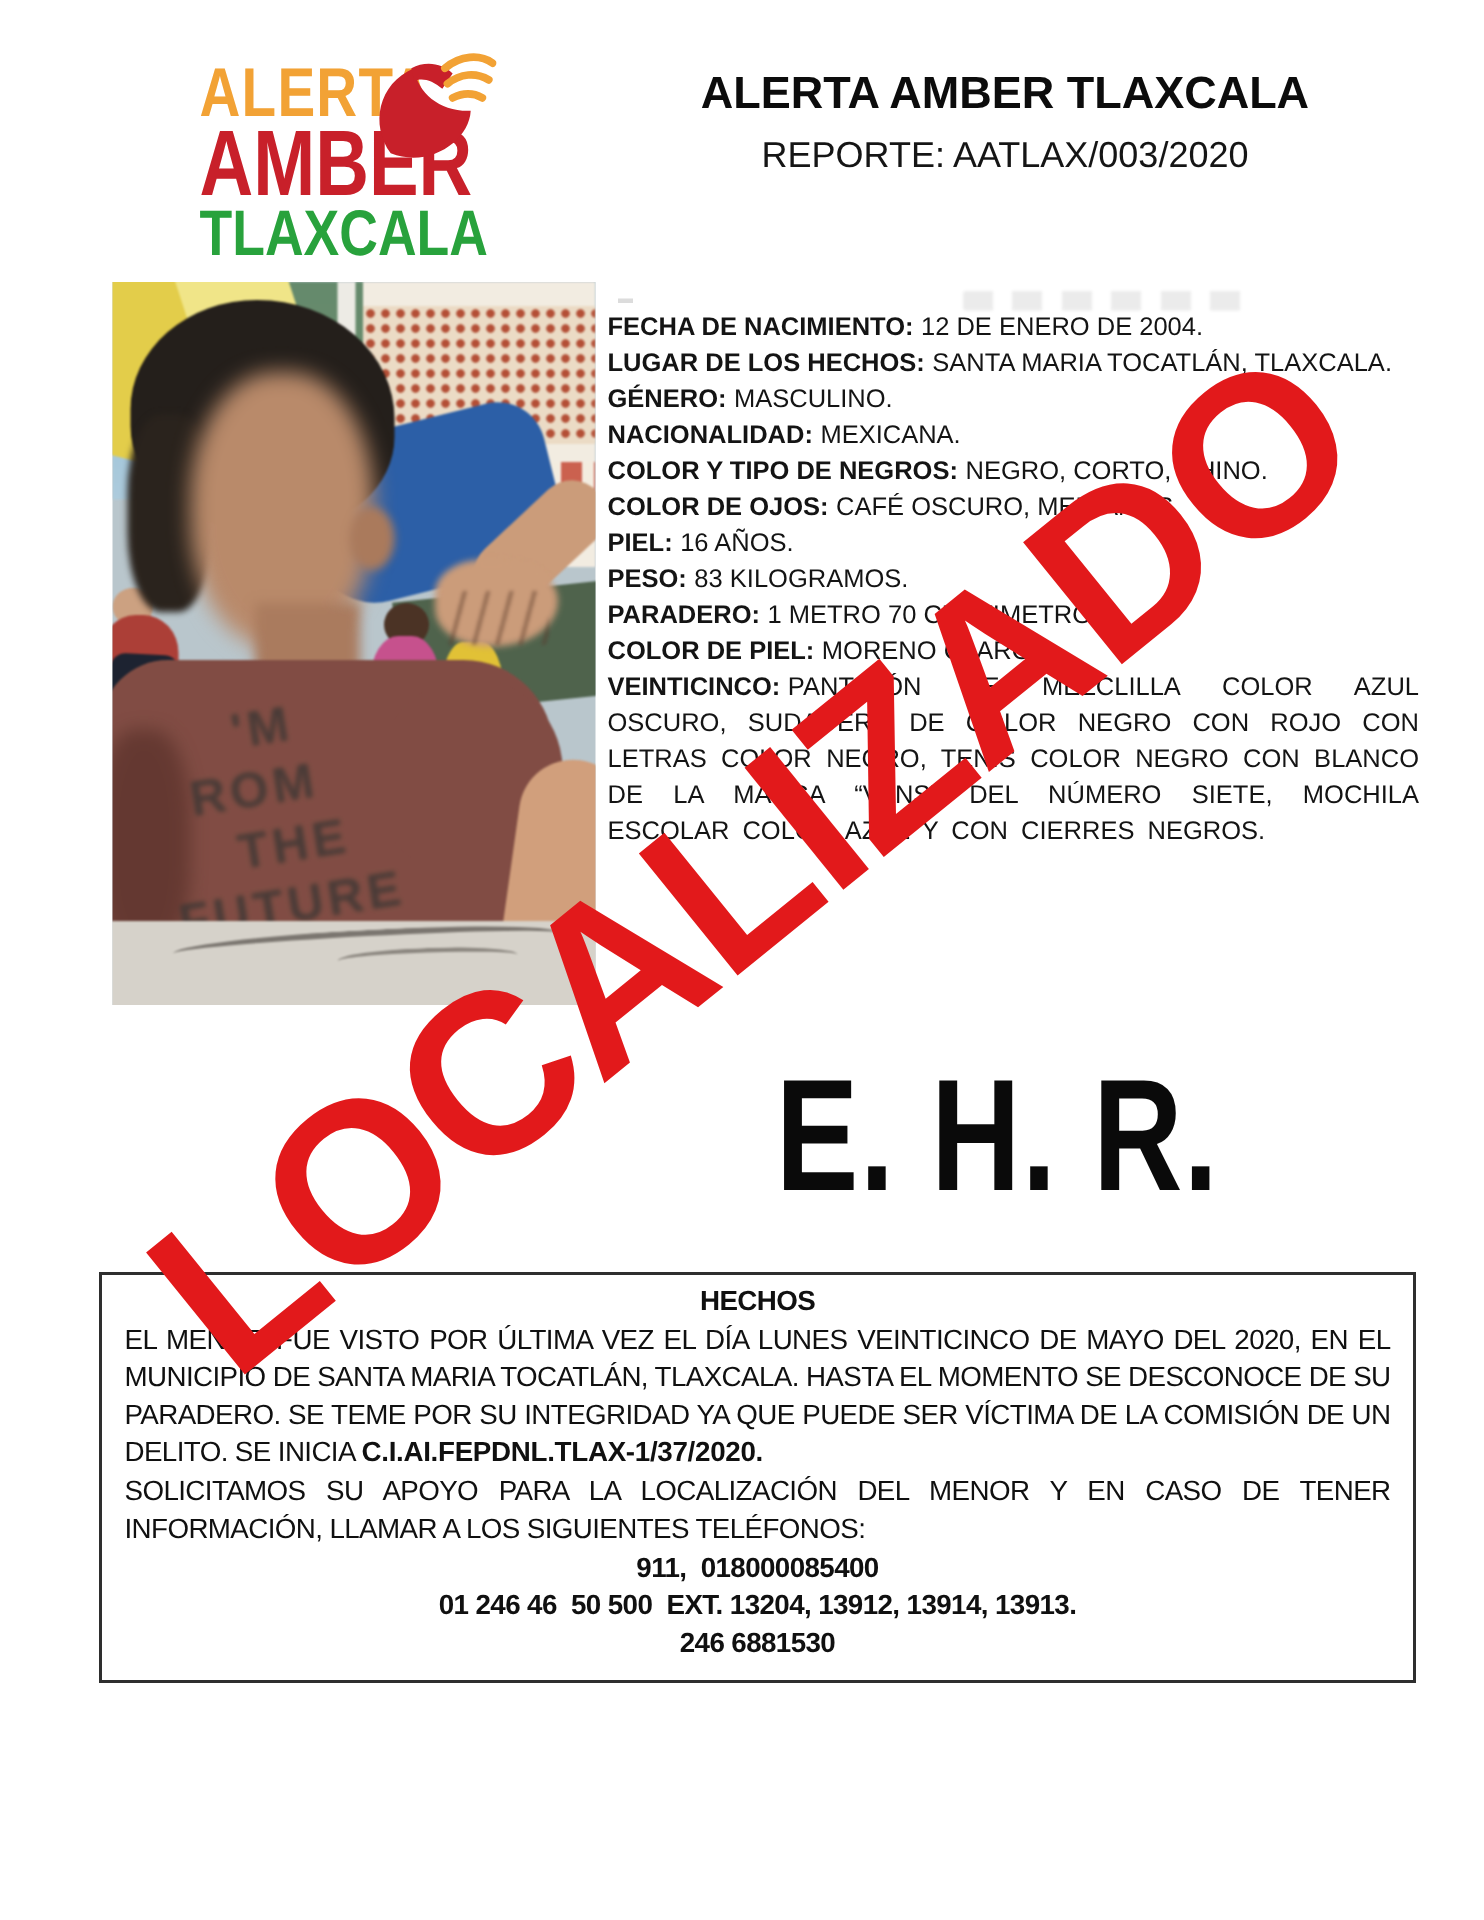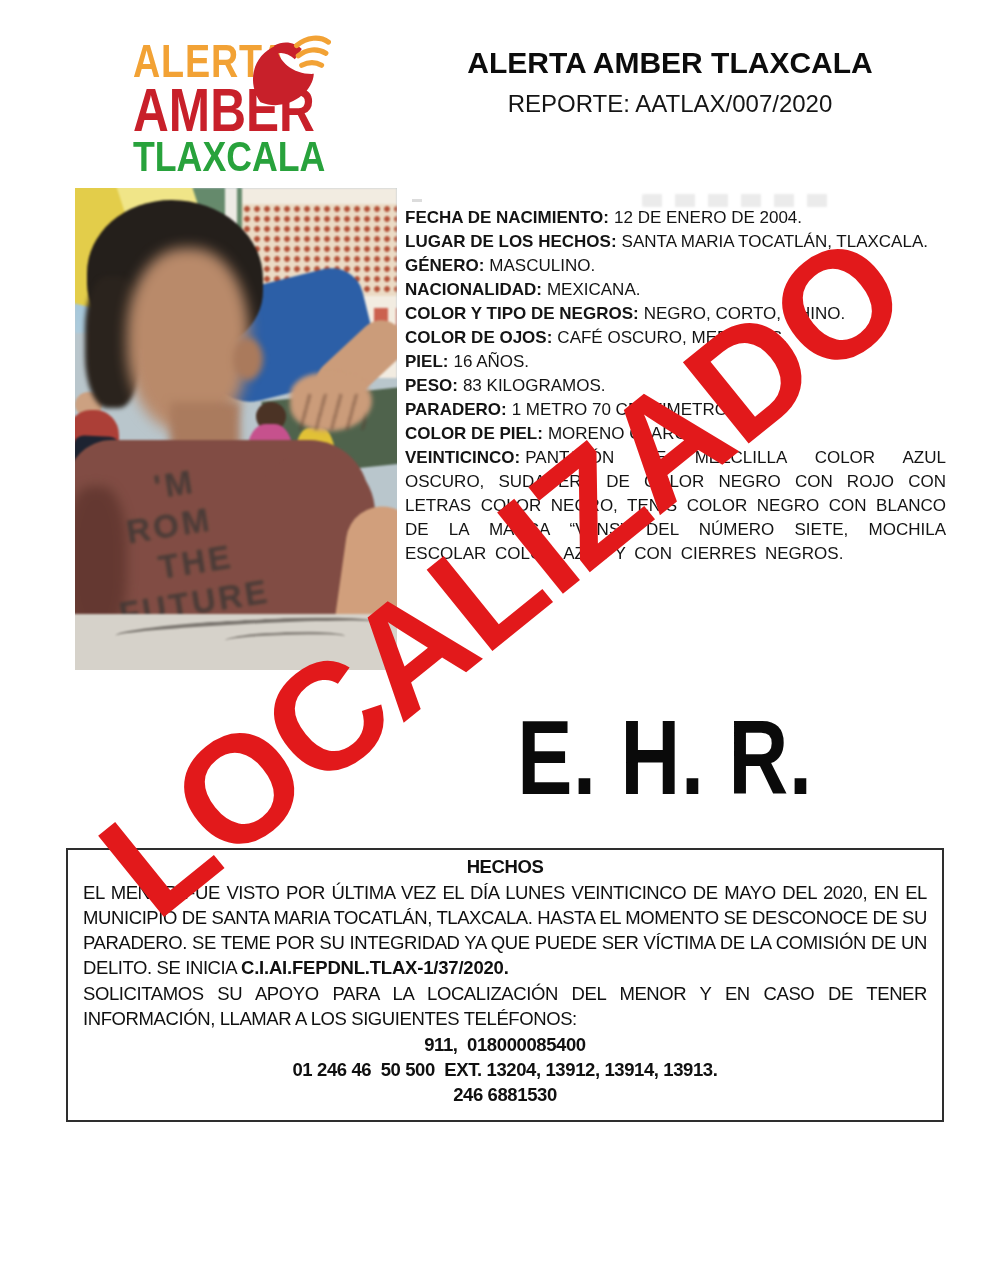--- a/index.html
+++ b/index.html
@@ -109,21 +109,21 @@
       <path d="M18,84 C2,62 8,30 36,18 C39,38 57,52 80,51 C79,74 48,96 18,84 Z" fill="#C8202A"></path>
       <path d="M34,18 C45,12 58,14 66,22 L58,34 C50,27 42,25 36,28 Z" fill="#C8202A"></path>
       <path d="M62,30 C72,22 84,21 94,27" stroke="#F2A235" stroke-width="6" fill="none" stroke-linecap="round"></path>
       <path d="M60,18 C72,8 87,7 97,14" stroke="#F2A235" stroke-width="6" fill="none" stroke-linecap="round"></path>
       <path d="M66,41 C74,37 82,37 89,41" stroke="#F2A235" stroke-width="6" fill="none" stroke-linecap="round"></path>
     </svg>
   </div>
 
   <div class="header">
     <div class="header-title">ALERTA AMBER TLAXCALA</div>
-    <div class="header-report">REPORTE: AATLAX/007/2020</div>
+    <div class="header-report">REPORTE: AATLAX/003/2020</div>
   </div>
 
   <div class="name-smudge"></div>
   <div class="name-dot"></div>
 
   <div class="photo">
     <div class="ph-wrap">
       <div class="ph ph-sky"></div>
       <div class="ph ph-trees"></div>
       <div class="ph ph-banner1"></div>

